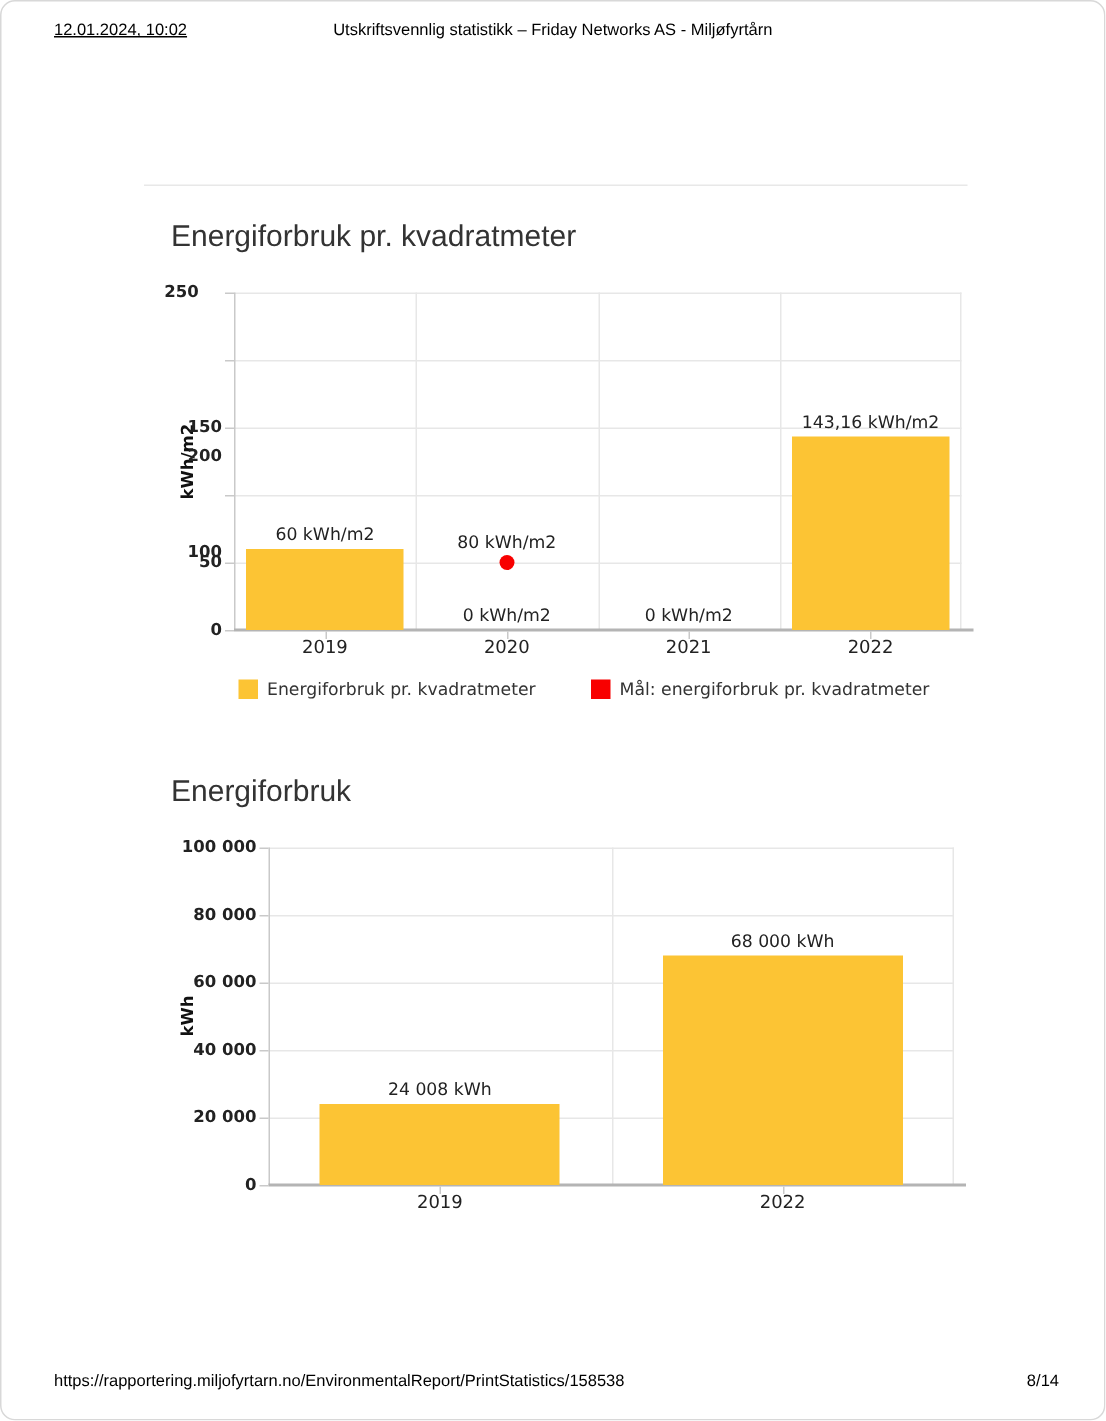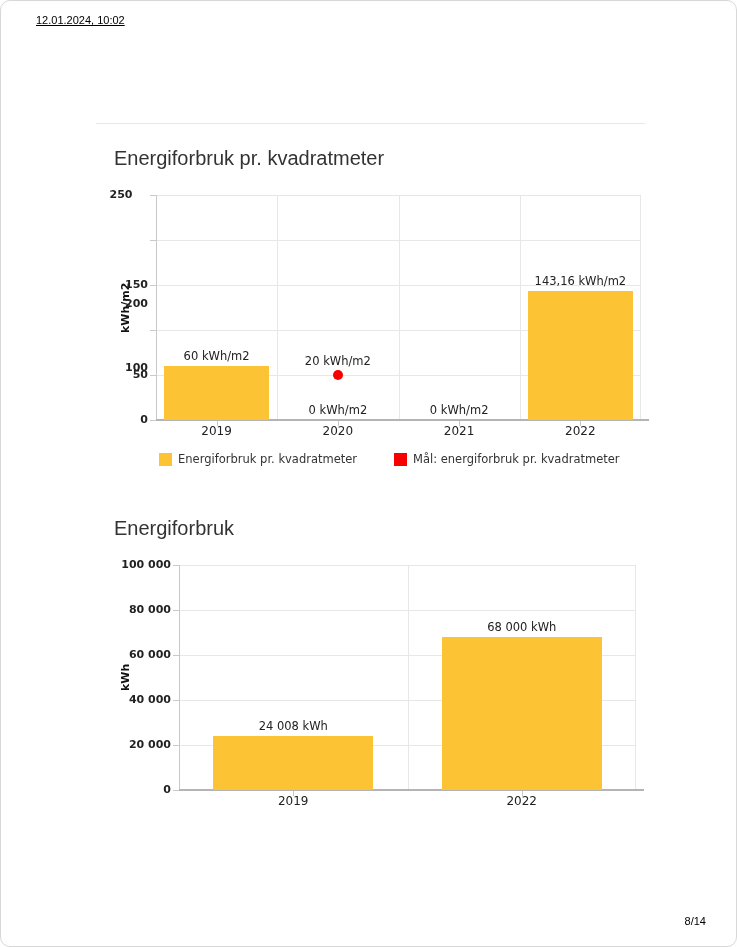--- a/index.html
+++ b/index.html
@@ -51,20 +51,21 @@
   .legend-item{position:absolute;top:0;display:flex;align-items:center;gap:6px;
                font:11.5px "DejaVu Sans",sans-serif;color:#333;white-space:nowrap;}
   .swatch{width:13px;height:13px;display:inline-block;}
 </style>
 </head>
 <body>
 
 <div class="page">
 
   <div class="hdr-date">12.01.2024, 10:02</div>
+  <div class="hdr-title">Utskriftsvennlig statistikk – Friday Networks AS - Miljøfyrtårn</div>
 
   <div class="divider"></div>
 
   <div class="chart c1">
     <div class="chart-title">Energiforbruk pr. kvadratmeter</div>
     <div class="axis-title">kWh/m2</div>
     <div class="chart-plot">
         <div class="ytick" style="top: 225px;"></div>
         <div class="ylabel" style="top: 218px;">0</div>
         <div class="gridline-h" style="top: 180px;"></div>
@@ -96,21 +97,21 @@
         <div class="xlabel" style="left: 242.5px; width: 121.25px;">2021</div>
         <div class="xtick" style="left: 424.375px;"></div>
         <div class="xlabel" style="left: 363.75px; width: 121.25px;">2022</div>
         <div class="bar" style="left: 8.125px; width: 105px; height: 54px; background: rgb(252, 196, 52);"></div>
         <div class="dlabel" style="left: -19.375px; bottom: 57px;">60 kWh/m2</div>
         <div class="dlabel" style="left: 101.875px; bottom: 3px;">0 kWh/m2</div>
         <div class="dlabel" style="left: 223.125px; bottom: 3px;">0 kWh/m2</div>
         <div class="bar" style="left: 371.875px; width: 105px; height: 128.844px; background: rgb(252, 196, 52);"></div>
         <div class="dlabel" style="left: 344.375px; bottom: 131.844px;">143,16 kWh/m2</div>
         <div class="dot" style="left: 176.875px; top: 175px; background: rgb(248, 0, 0);"></div>
-        <div class="dlabel" style="left: 101.875px; bottom: 52px;">20 kWh/m2</div>
+        <div class="dlabel" style="left: 101.875px; bottom: 52px;">80 kWh/m2</div>
       </div>
     <div class="legend">
       <div class="legend-item" style="left:3px">
         <span class="swatch" style="background: rgb(252, 196, 52);"></span>
         <span>Energiforbruk pr. kvadratmeter</span>
       </div>
       <div class="legend-item" style="left:238px">
         <span class="swatch" style="background: rgb(248, 0, 0);"></span>
         <span>Mål: energiforbruk pr. kvadratmeter</span>
       </div>
@@ -146,15 +147,16 @@
         <div class="xlabel" style="left: 0px; width: 228.5px;">2019</div>
         <div class="xtick" style="left: 342.75px;"></div>
         <div class="xlabel" style="left: 228.5px; width: 228.5px;">2022</div>
         <div class="bar" style="left: 34.25px; width: 160px; height: 54px; background: rgb(252, 196, 52);"></div>
         <div class="dlabel" style="left: 34.25px; bottom: 57px;">24 008 kWh</div>
         <div class="bar" style="left: 262.75px; width: 160px; height: 153px; background: rgb(252, 196, 52);"></div>
         <div class="dlabel" style="left: 262.75px; bottom: 156px;">68 000 kWh</div>
       </div>
   </div>
 
+  <div class="ftr-url">https://rapportering.miljofyrtarn.no/EnvironmentalReport/PrintStatistics/158538</div>
   <div class="ftr-page">8/14</div>
 
 </div>
 
 </body></html>

